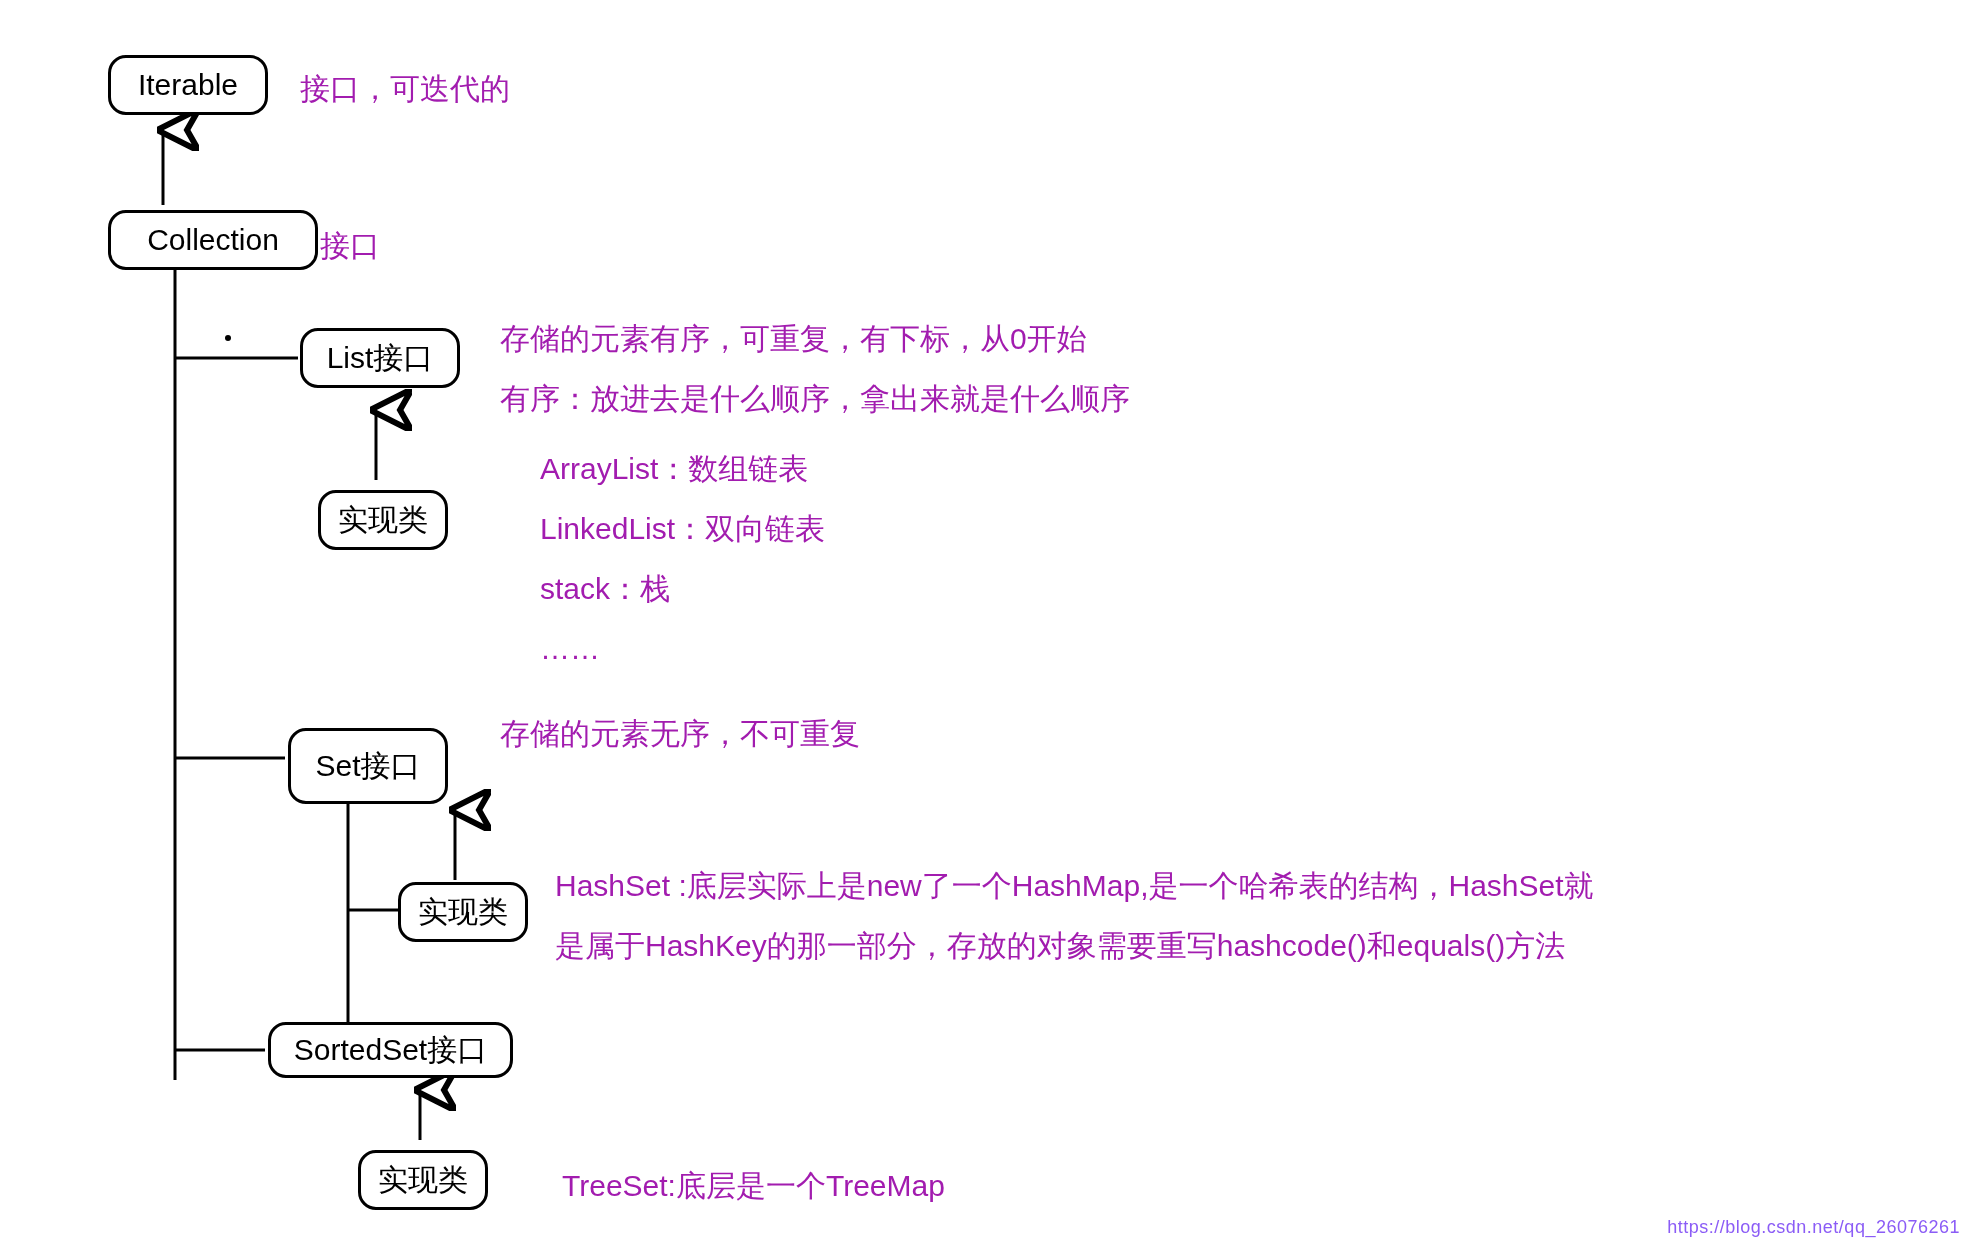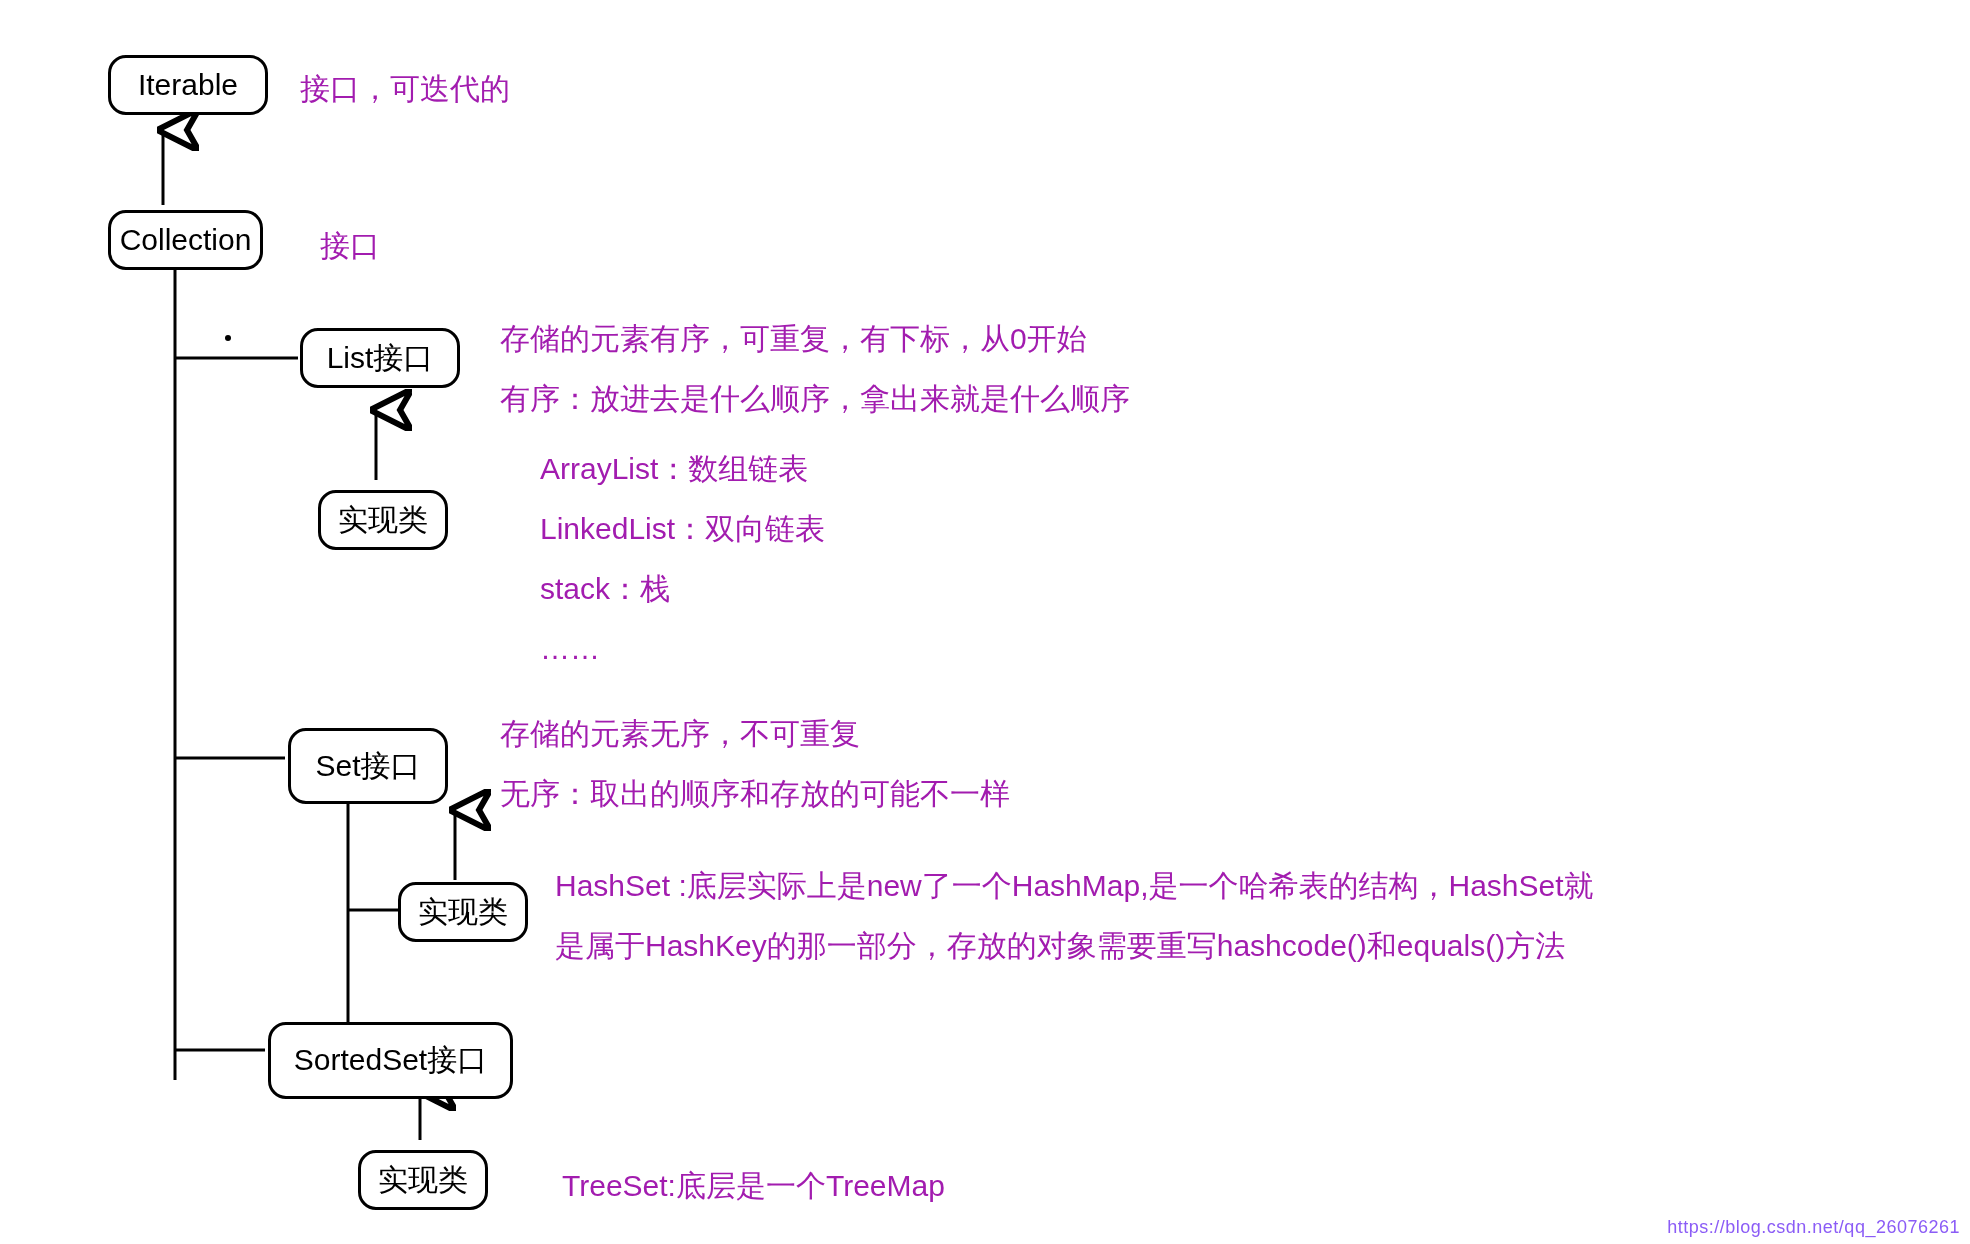--- a/index.html
+++ b/index.html
@@ -82,21 +82,21 @@
     <line x1="420" y1="1140" x2="420" y2="1090" stroke="black" stroke-width="3" marker-end="url(#arrowhead)"></line>
 
     <line x1="175" y1="1050" x2="265" y2="1050" stroke="black" stroke-width="3"></line>
   </svg>
 
   <div class="node" style="left:108px; top:55px; width:160px; height:60px;">
     <span>Iterable</span>
   </div>
   <div class="label" style="left:300px; top:65px;">接口，可迭代的</div>
 
-  <div class="node" style="left:108px; top:210px; width:155px; height:60px;align-items:flex-end;">
+  <div class="node" style="left:108px; top:210px; width:210px; height:60px;align-items:flex-end;">
     <span>Collection</span>
   </div>
   <div class="label" style="left:320px; top:222px;">接口</div>
 
   <div class="node" style="left:300px; top:328px; width:160px; height:60px;">
     <span>List接口</span>
   </div>
   <div class="label" style="left:500px; top:315px;">存储的元素有序，可重复，有下标，从0开始</div>
   <div class="label" style="left:500px; top:375px;">有序：放进去是什么顺序，拿出来就是什么顺序</div>
 
@@ -105,29 +105,28 @@
   </div>
   <div class="label" style="left:540px; top:505px;">LinkedList：双向链表</div>
   <div class="label" style="left:540px; top:445px;">ArrayList：数组链表</div>
   <div class="label" style="left:540px; top:565px;">stack：栈</div>
   <div class="label" style="left:540px; top:625px;">……</div>
 
   <div class="node" style="left:288px; top:728px; width:160px; height:76px;">
     <span>Set接口</span>
   </div>
   <div class="label" style="left:500px; top:710px;">存储的元素无序，不可重复</div>
-  <div class="label" style="left:500px; top:770px;">无序：取出的顺序和存放的可能不一样</div>
 
   <div class="node" style="left:398px; top:882px; width:130px; height:60px;">
     <span>实现类</span>
   </div>
   <div class="label" style="left:555px; top:862px;">HashSet :底层实际上是new了一个HashMap,是一个哈希表的结构，HashSet就</div>
   <div class="label" style="left:555px; top:922px;">是属于HashKey的那一部分，存放的对象需要重写hashcode()和equals()方法</div>
 
-  <div class="node" style="left:268px; top:1022px; width:245px; height:77px;">
+  <div class="node" style="left:268px; top:1022px; width:245px; height:56px;">
     <span>SortedSet接口</span>
   </div>
 
   <div class="node" style="left:358px; top:1150px; width:130px; height:60px;">
     <span>实现类</span>
   </div>
   <div class="label" style="left:562px; top:1162px;">TreeSet:底层是一个TreeMap</div>
 
   <div class="watermark">https://blog.csdn.net/qq_26076261</div>
 </div>

